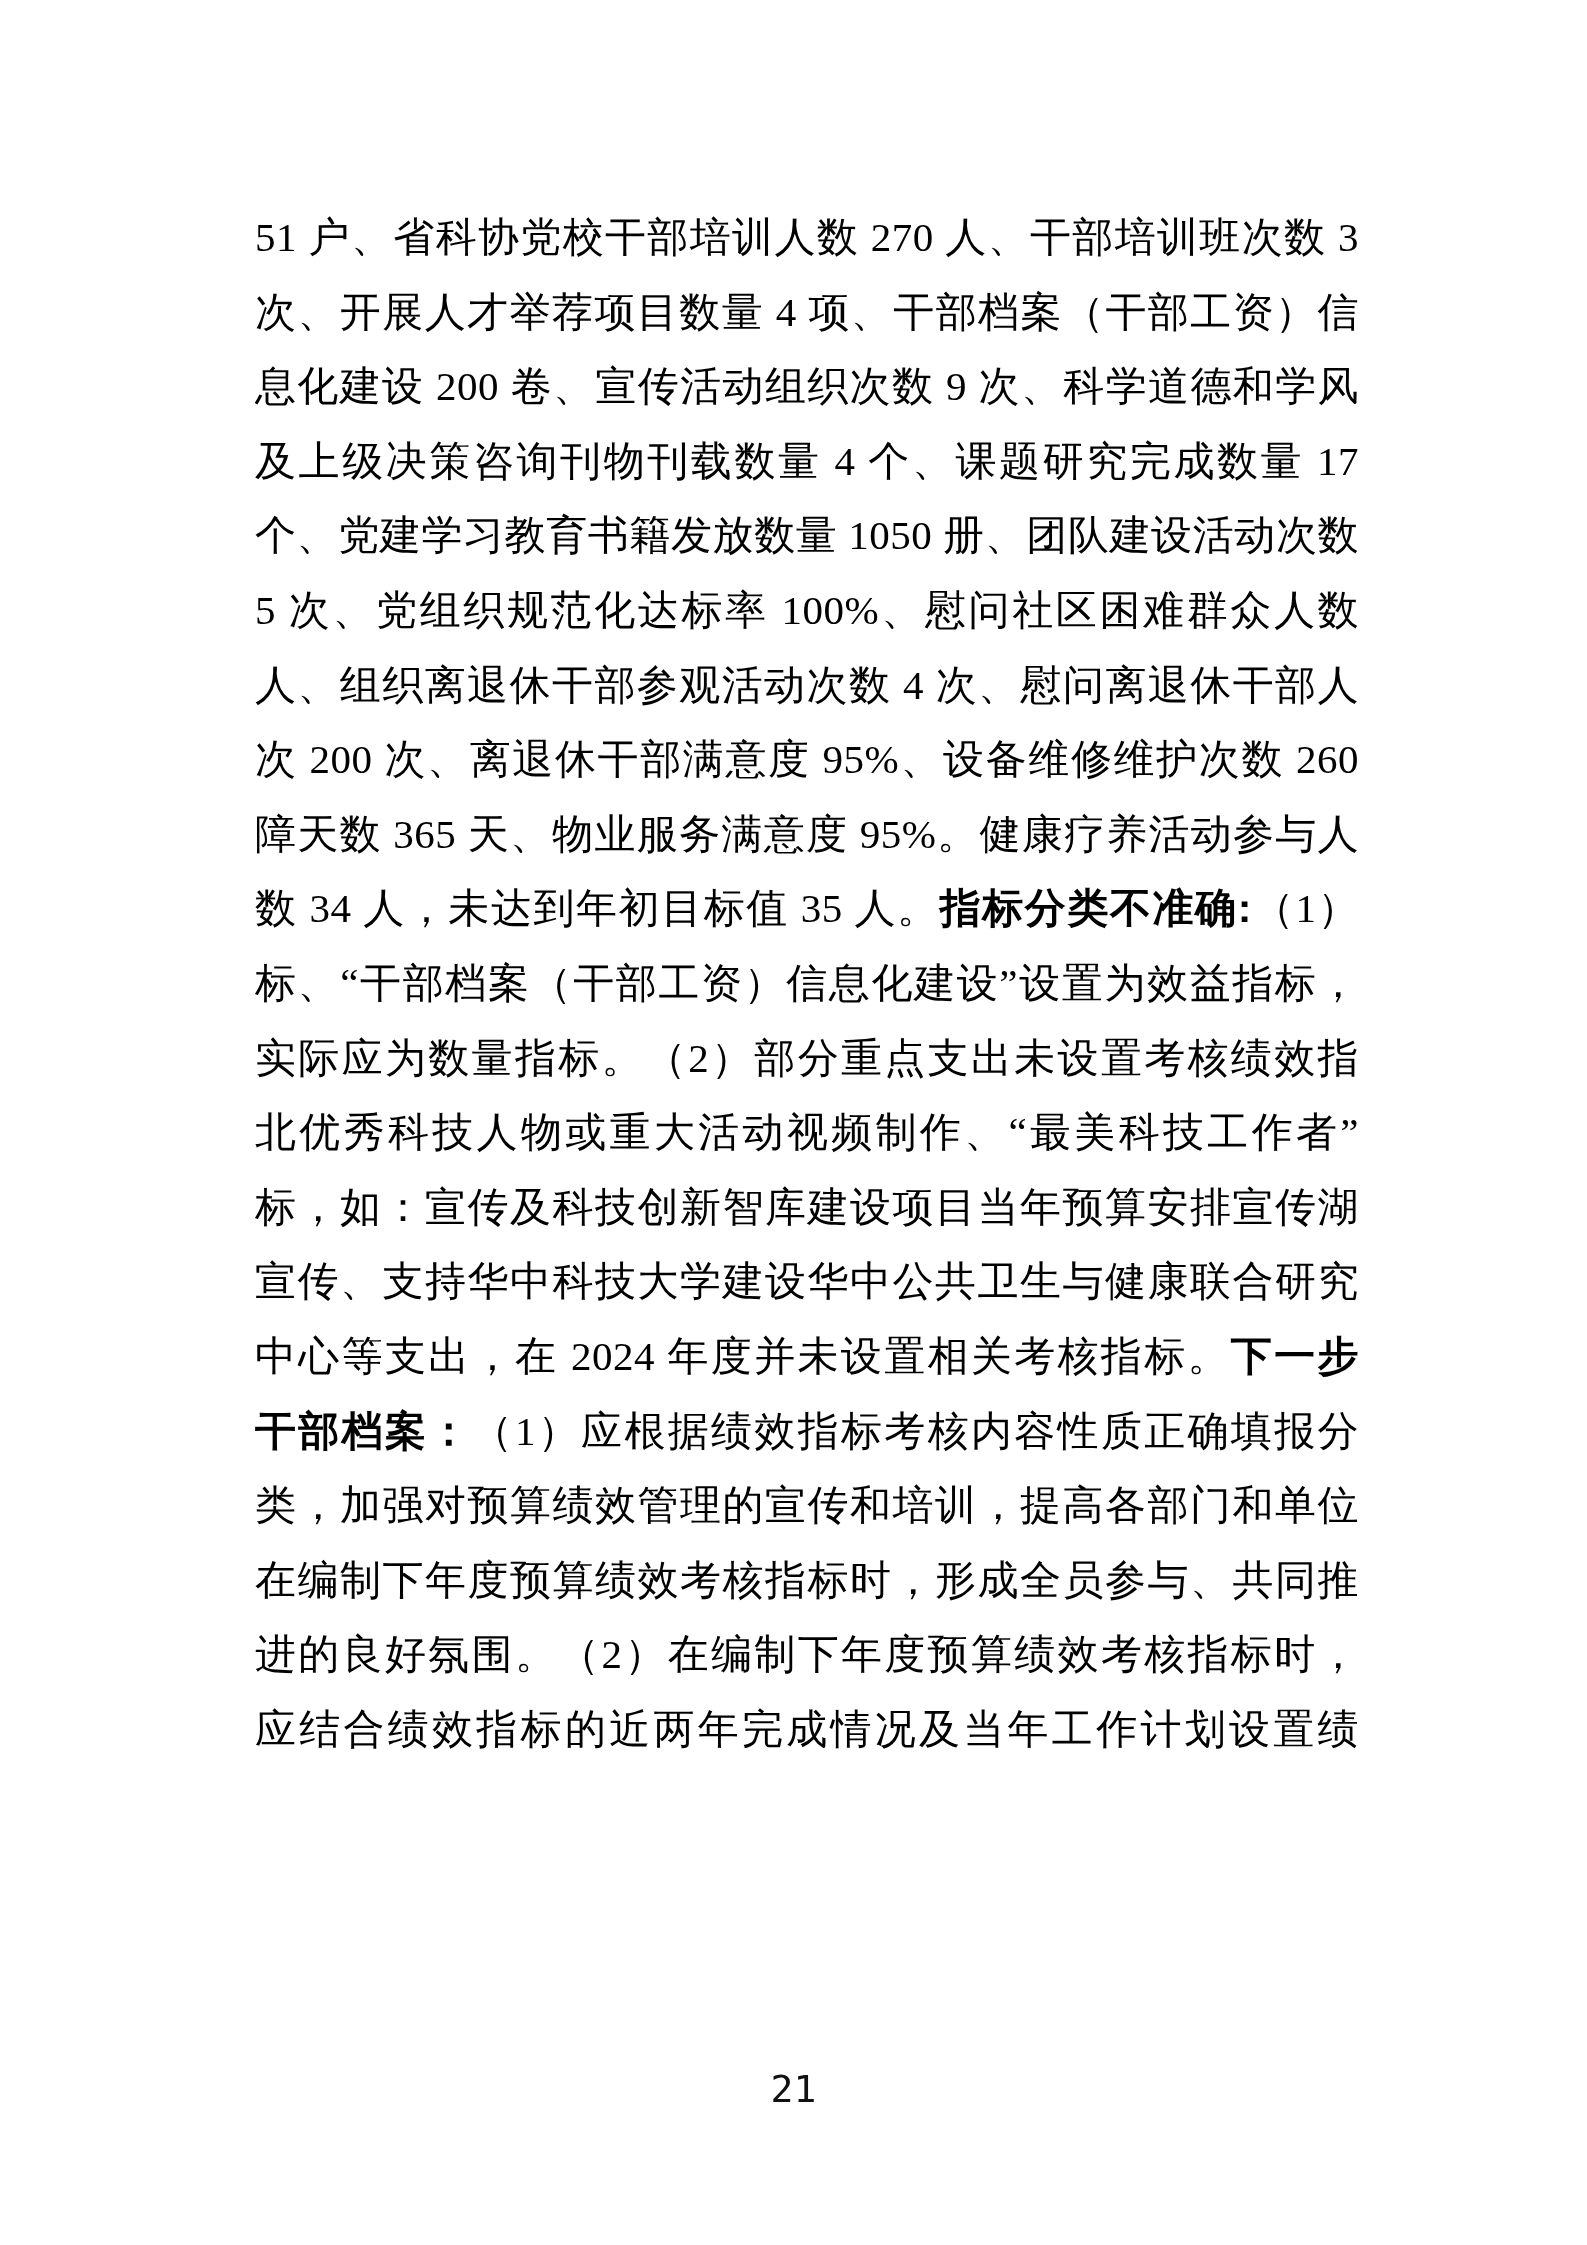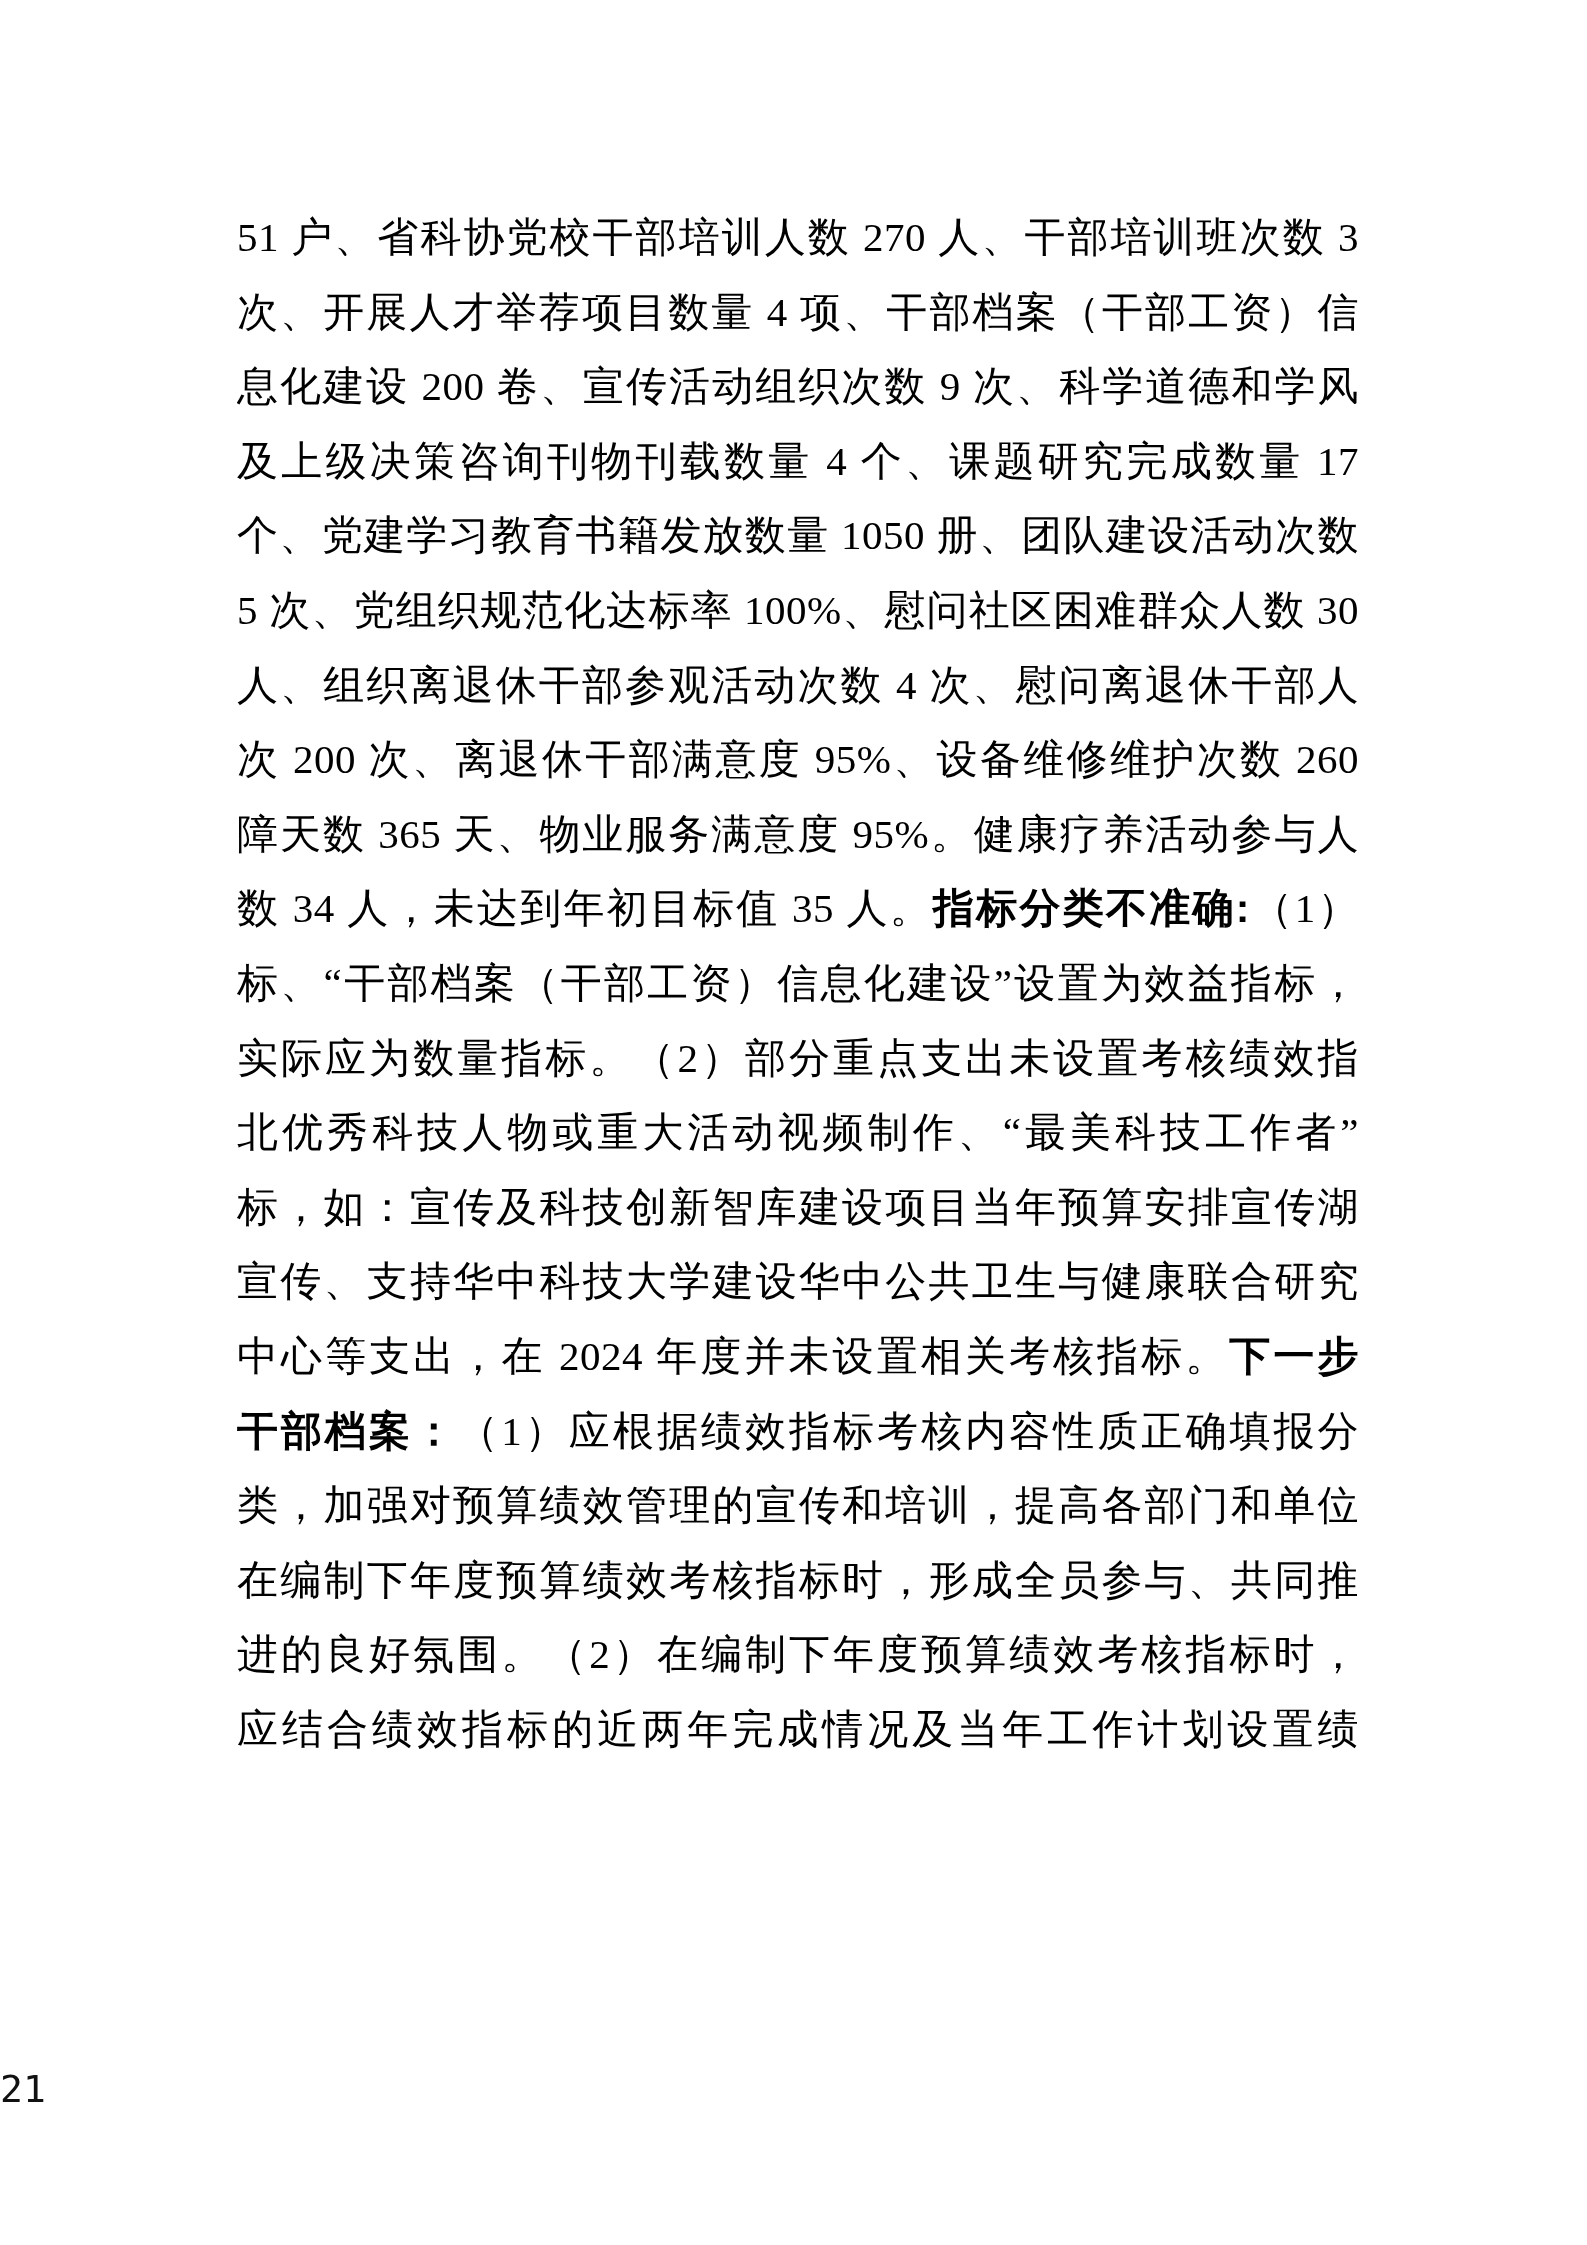--- a/index.html
+++ b/index.html
@@ -28,31 +28,32 @@
   .line {
     font-size: 41px;
     line-height: 74.6px;
     height: 74.6px;
     text-align: justify;
     text-align-last: justify;
     -moz-text-align-last: justify;
     overflow: hidden;
     letter-spacing: 0.5px;
     font-weight: 400;
+    margin-left: 18px;
   }
   .line .b {
     font-weight: 700;
     font-family: "Liberation Sans", "DejaVu Sans", sans-serif;
   }
   .page-number {
     position: absolute;
     top: 2066px;
     left: 0;
     width: 100%;
-    text-align: left;
+    text-align: center;
     font-family: "DejaVu Sans Mono", "Liberation Mono", monospace;
     font-size: 38px;
     line-height: 46px;
     color: #111;
   }
 </style>
 </head>
 <body>
 
 <div class="page">

